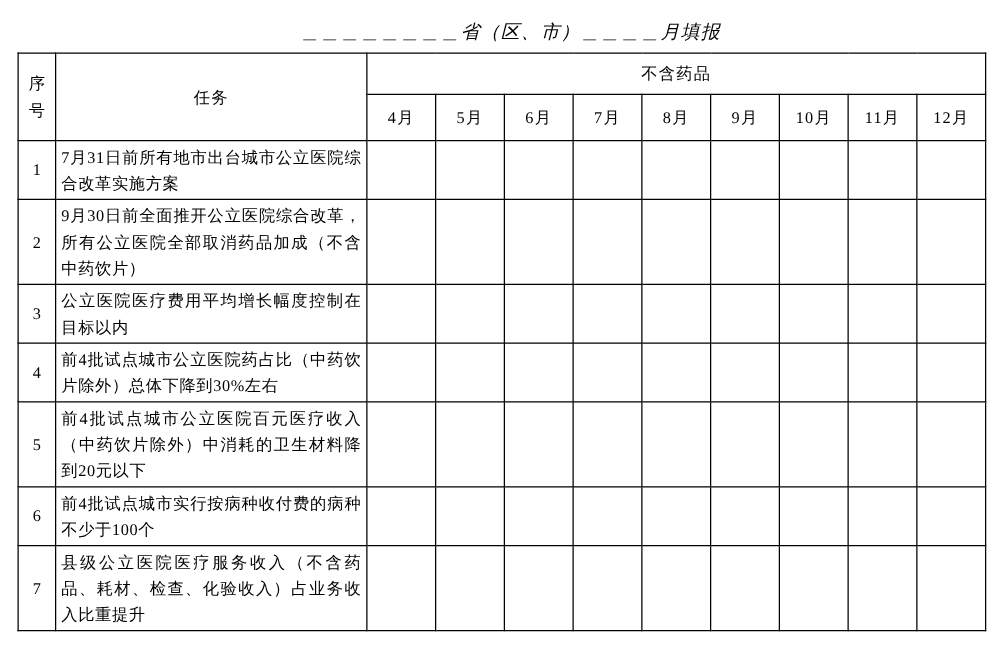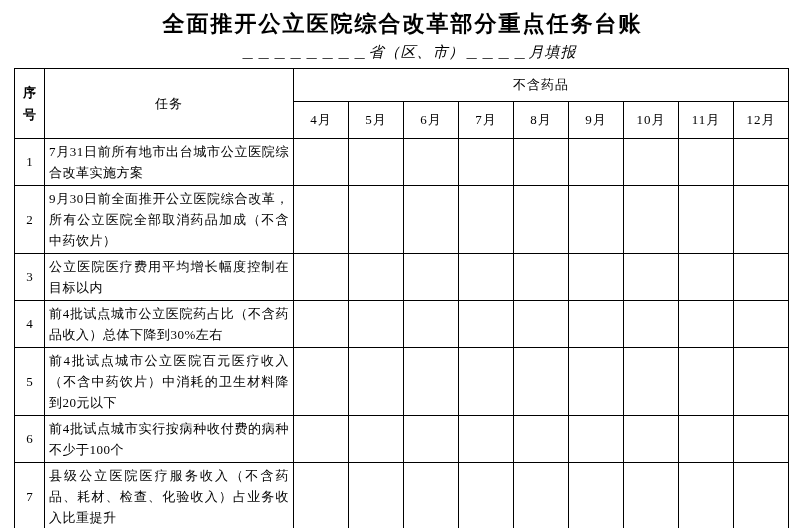--- a/index.html
+++ b/index.html
@@ -54,21 +54,20 @@
 
   thead tr.progress-row th { height: 33px; text-align: center; }
   thead tr.months-row  th  { height: 37px; text-align: center; }
 
   th.th-index .vstack {
     width: 1em;
     margin: 0 auto;
     word-break: break-all;
     line-height: 22px;
     letter-spacing: 0;
-    font-weight: bold;
   }
   th { letter-spacing: 1px; }
 
   tbody td.no-cell {
     text-align: center;
     vertical-align: middle;
   }
   tbody td.task-cell {
     padding: 2px 4px;
     text-align: justify;
@@ -82,21 +81,20 @@
   tbody tr:nth-child(4) { height: 46px; }
   tbody tr:nth-child(5) { height: 66px; }
   tbody tr:nth-child(6) { height: 46px; }
   tbody tr:nth-child(7) { height: 61px; }
 </style>
 </head>
 <body>
 
 <div class="page">
 
-  <h1 class="doc-title">全面推开公立医院综合改革部分重点任务台账</h1>
 
   <div class="doc-subtitle">＿＿＿＿＿＿＿＿省（区、市）＿＿＿＿月填报</div>
 
   <table class="ledger">
     <colgroup>
       <col class="col-no">
       <col class="col-task">
       <col class="col-month">
         <col class="col-month">
         <col class="col-month">
@@ -162,34 +160,34 @@
         <td class="progress-cell"></td>
         <td class="progress-cell"></td>
         <td class="progress-cell"></td>
         <td class="progress-cell"></td>
         <td class="progress-cell"></td>
         <td class="progress-cell"></td>
         <td class="progress-cell"></td>
       </tr>
       <tr>
         <td class="no-cell">4</td>
-        <td class="task-cell">前4批试点城市公立医院药占比（不含药品收入）总体下降到30%左右</td>
+        <td class="task-cell">前4批试点城市公立医院药占比（中药饮片除外）总体下降到30%左右</td>
         <td class="progress-cell"></td>
         <td class="progress-cell"></td>
         <td class="progress-cell"></td>
         <td class="progress-cell"></td>
         <td class="progress-cell"></td>
         <td class="progress-cell"></td>
         <td class="progress-cell"></td>
         <td class="progress-cell"></td>
         <td class="progress-cell"></td>
       </tr>
       <tr>
         <td class="no-cell">5</td>
-        <td class="task-cell">前4批试点城市公立医院百元医疗收入（不含中药饮片）中消耗的卫生材料降到20元以下</td>
+        <td class="task-cell">前4批试点城市公立医院百元医疗收入（中药饮片除外）中消耗的卫生材料降到20元以下</td>
         <td class="progress-cell"></td>
         <td class="progress-cell"></td>
         <td class="progress-cell"></td>
         <td class="progress-cell"></td>
         <td class="progress-cell"></td>
         <td class="progress-cell"></td>
         <td class="progress-cell"></td>
         <td class="progress-cell"></td>
         <td class="progress-cell"></td>
       </tr>

